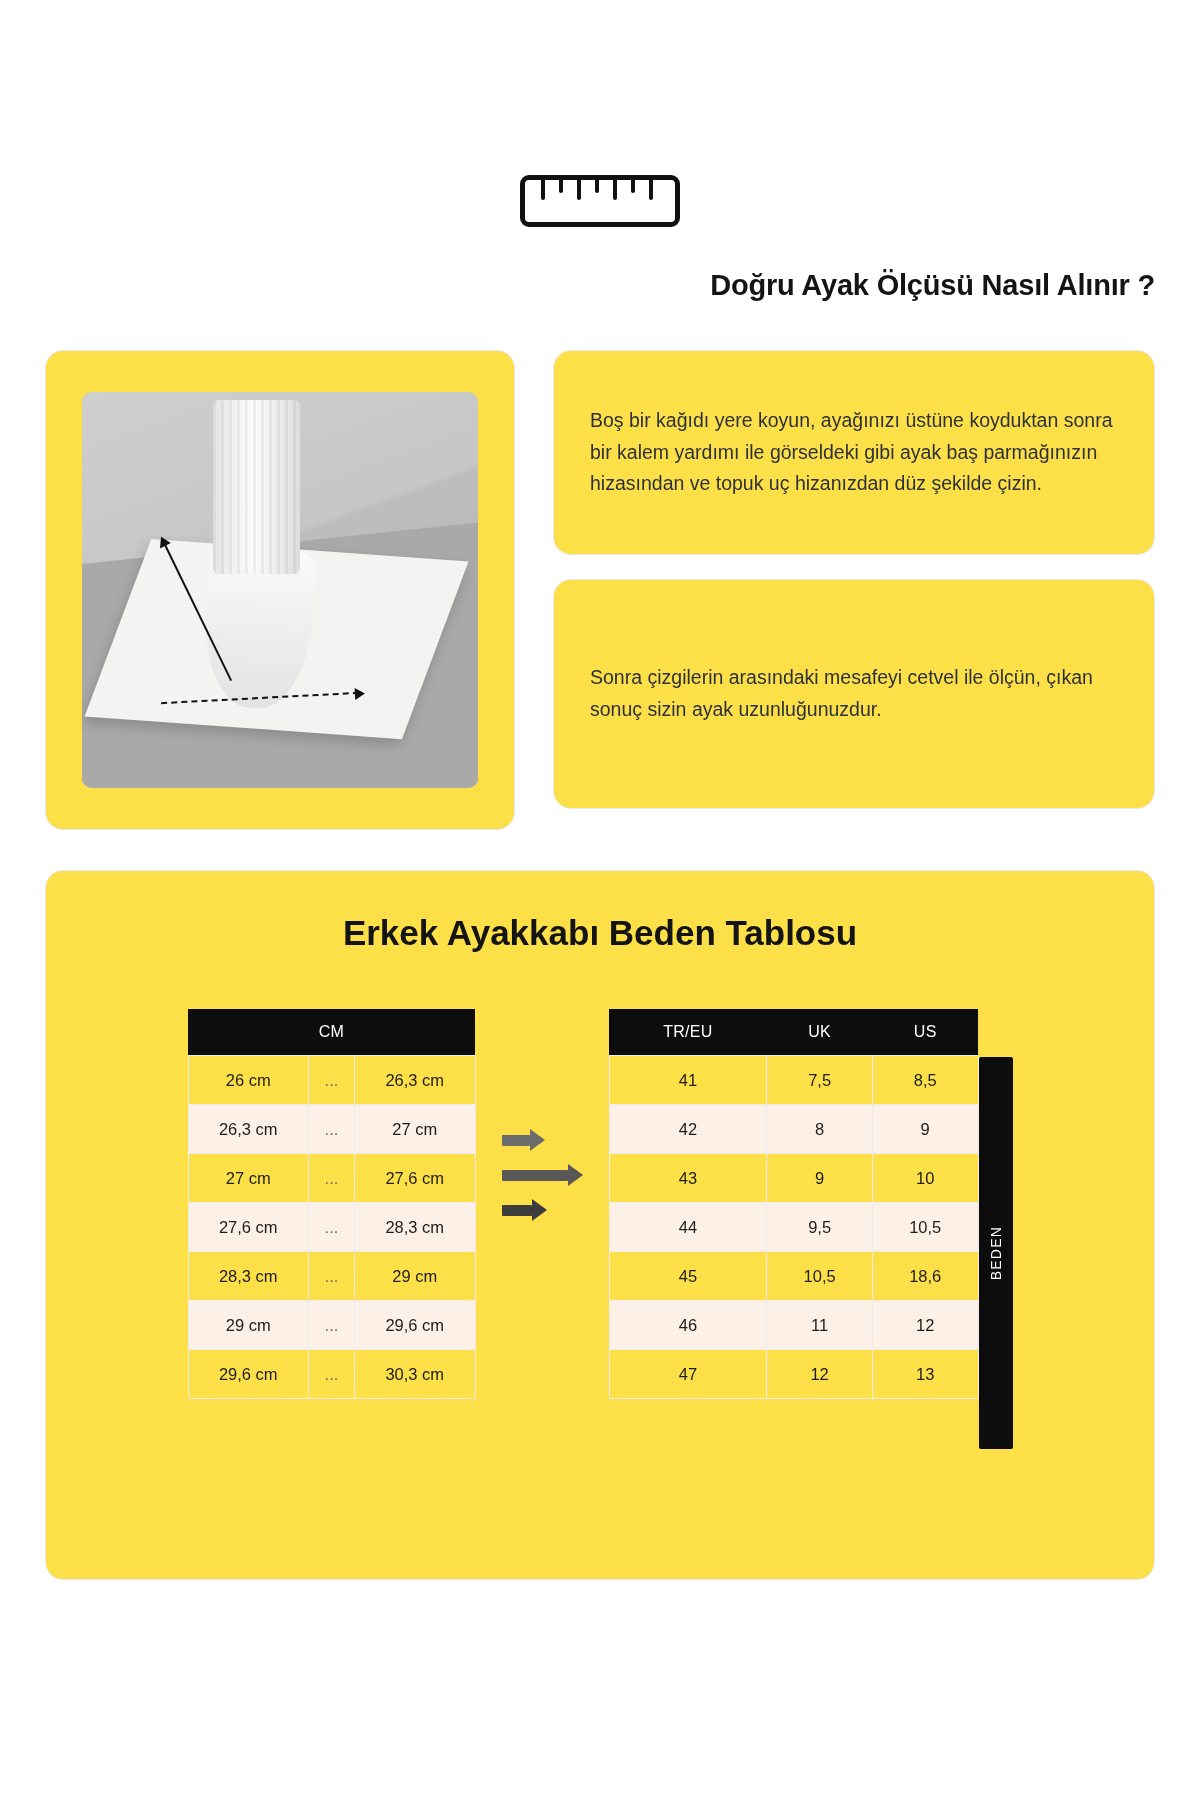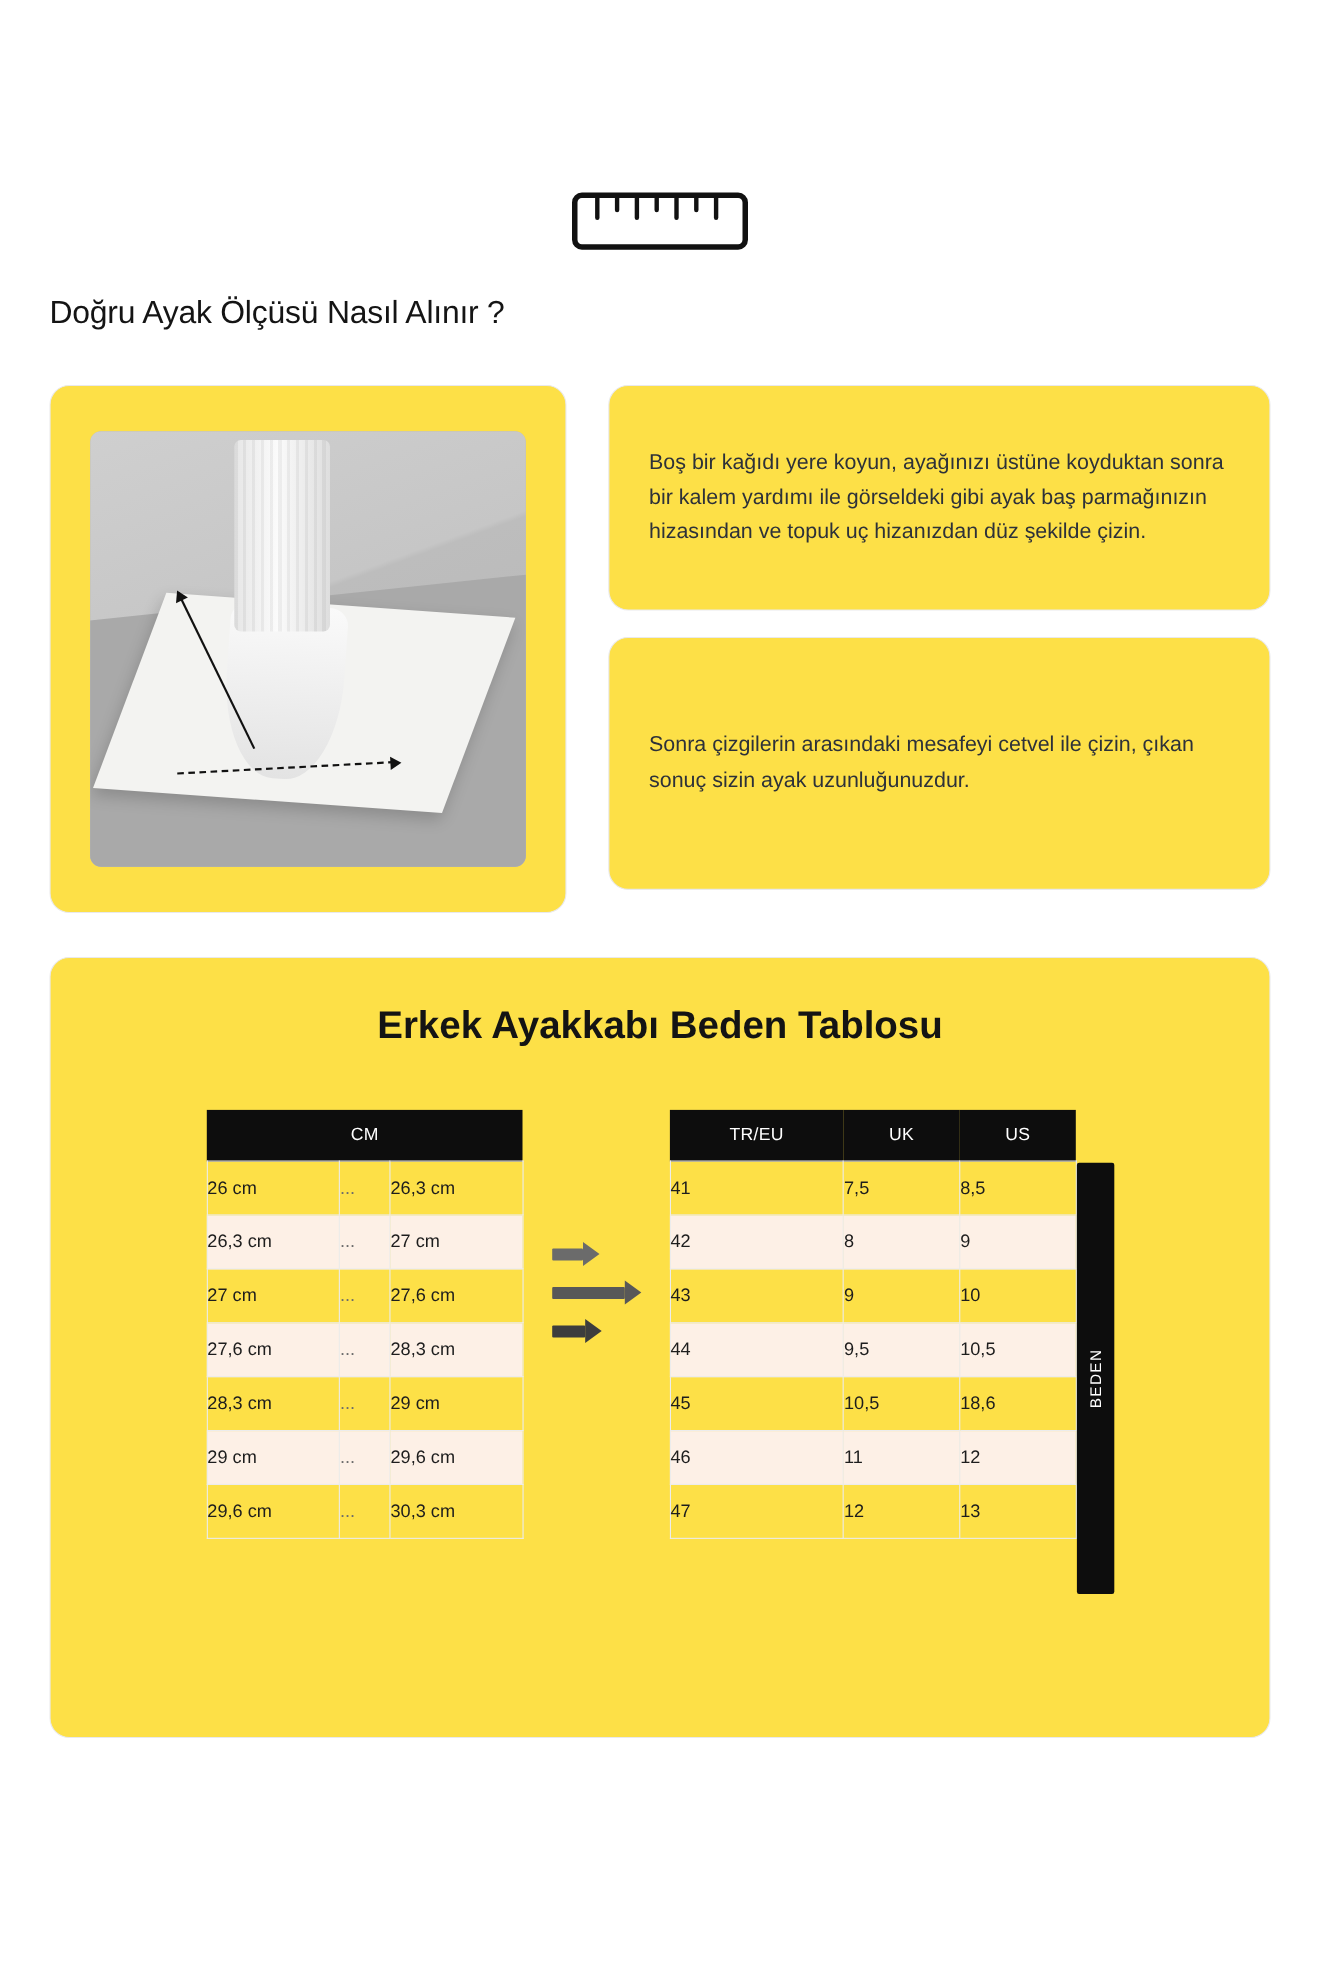--- a/index.html
+++ b/index.html
@@ -42,23 +42,23 @@
   .ruler .tick {
     position: absolute;
     top: 0;
     width: 4px;
     background: #111111;
     border-radius: 0 0 2px 2px;
   }
 
   
   .main-title {
-    text-align: left;
+    text-align: right;
     font-size: 29px;
-    font-weight: normal;
+    font-weight: bold;
     color: #141414;
     letter-spacing: -0.2px;
     margin: 0 0 48px 0;
   }
 
   
   .top-row {
     display: flex;
     gap: 38px;
     align-items: flex-start;
@@ -224,20 +224,21 @@
     background: #0d0d0d;
     color: #ffffff;
     font-weight: normal;
     font-size: 16px;
     padding: 14px 0;
     text-align: center;
     letter-spacing: 0.3px;
   }
   .cm-table td, .beden-table td {
     padding: 14px 0;
+    text-align: center;
     border: 1px solid #ececec;
     height: 49px;
   }
   .cm-table tbody tr:nth-child(even) td,
   .beden-table tbody tr:nth-child(even) td {
     background: #fdf0e6;
   }
   .cm-table td.dots { color: #6b6b6b; width: 46px; }
 
   .arrows {
@@ -318,21 +319,21 @@
           <div class="ph-arrow"></div>
           <div class="ph-dash"></div>
         </div>
       </div>
 
       <div class="text-col">
         <div class="card text-card">
           <p>Boş bir kağıdı yere koyun, ayağınızı üstüne koyduktan sonra bir kalem yardımı ile görseldeki gibi ayak baş parmağınızın hizasından ve topuk uç hizanızdan düz şekilde çizin.</p>
         </div>
         <div class="card text-card second">
-          <p>Sonra çizgilerin arasındaki mesafeyi cetvel ile çizin, çıkan sonuç sizin ayak uzunluğunuzdur.</p>
+          <p>Sonra çizgilerin arasındaki mesafeyi cetvel ile ölçün, çıkan sonuç sizin ayak uzunluğunuzdur.</p>
         </div>
       </div>
 
     </div>
 
     <div class="card table-card">
       <h2 class="table-title">Erkek Ayakkabı Beden Tablosu</h2>
 
       <div class="tables-row">
 

